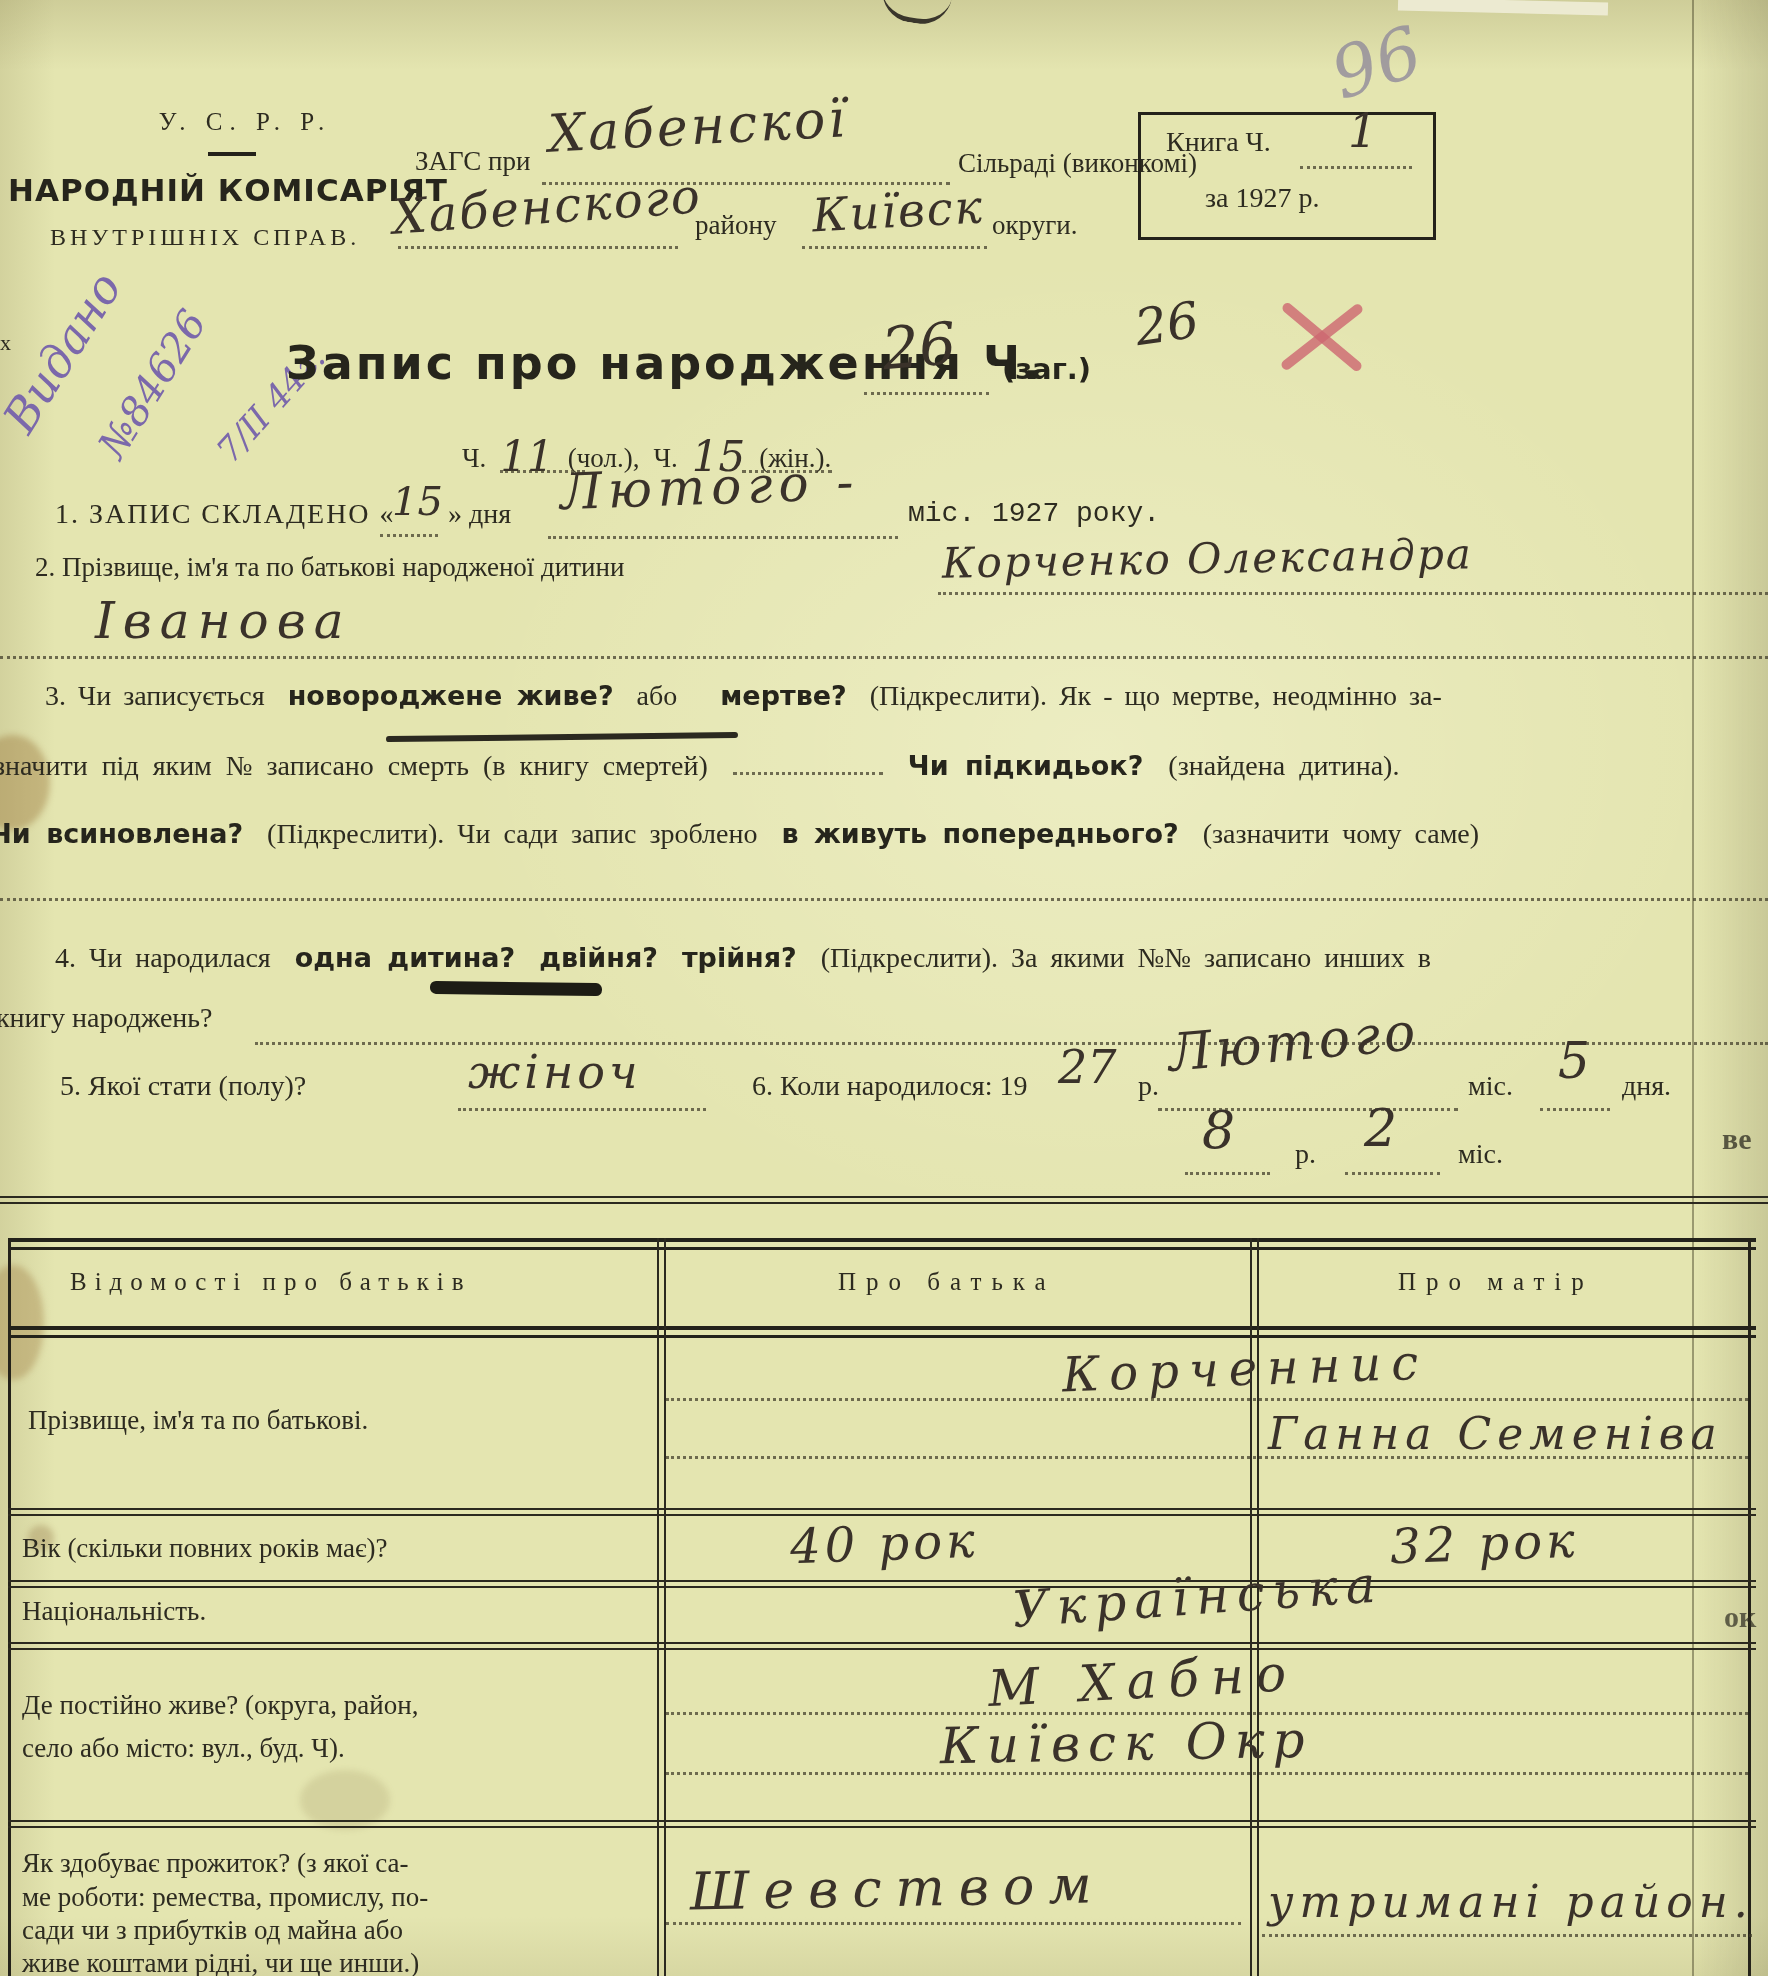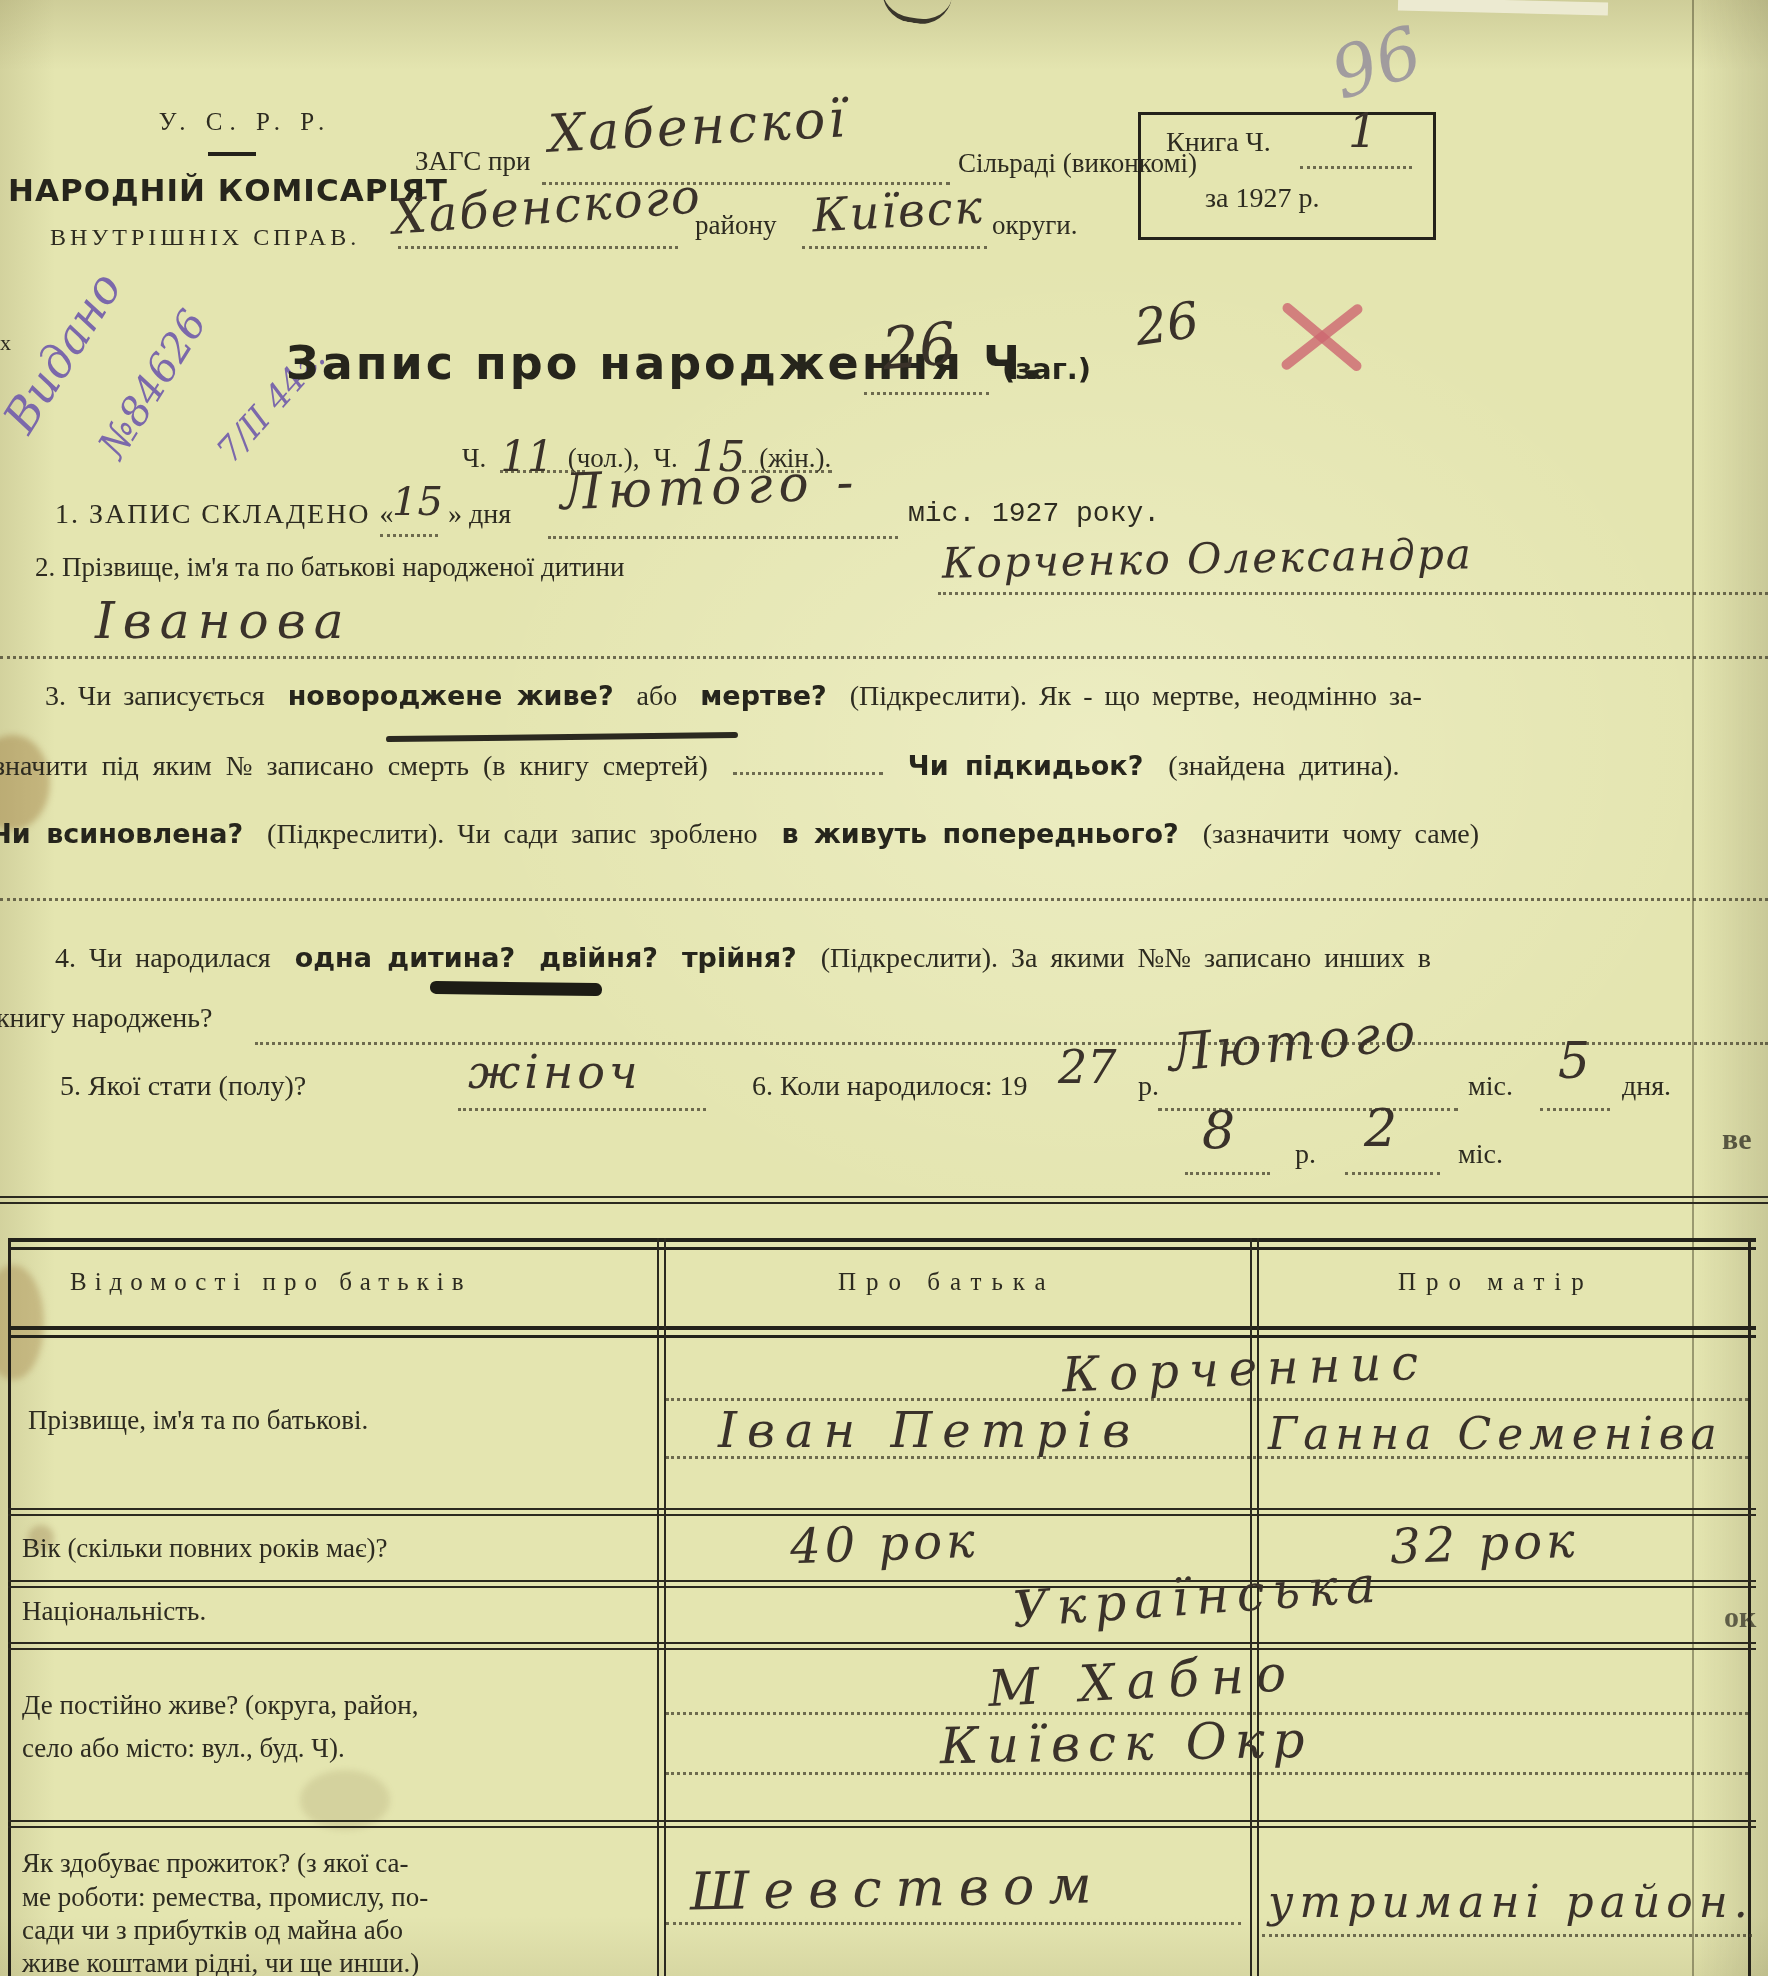--- a/index.html
+++ b/index.html
@@ -102,21 +102,21 @@
   <div class="abs print" style="left:35px;top:552px;font-size:27px;">2. Прізвище, ім'я та по батькові народженої дитини</div>
   <div class="abs hw" style="left:942px;top:534px;font-size:42px;letter-spacing:2px;transform:rotate(-1deg);">Корченко Олександра</div>
   <div class="abs dot" style="left:938px;top:592px;width:830px;"></div>
   <div class="abs hw" style="left:95px;top:592px;font-size:50px;letter-spacing:8px;">Іванова</div>
   <div class="abs dot" style="left:0;top:656px;width:1768px;"></div>
 
   <div class="abs line" style="left:45px;top:680px;font-size:28px;word-spacing:5px;">
     <span class="print">3. Чи записується</span>
     <span class="sansb" style="font-size:27px;">новороджене живе?</span>
     <span class="print">або</span>
-    <span class="sansb" style="font-size:27px;">мертве?</span>
+    <span class="sansb" style="font-size:27px;margin-left:20px;">мертве?</span>
     <span class="print">(Підкреслити). Як - що мертве, неодмінно за-</span>
   </div>
   <div class="abs" style="left:386px;top:734px;width:352px;height:6px;background:#2b2920;border-radius:3px;transform:rotate(-0.7deg);"></div>
   <div class="abs line" style="left:-6px;top:750px;font-size:28px;word-spacing:7px;">
     <span class="print">значити під яким № записано смерть (в книгу смертей)</span>
     <span class="dot" style="display:inline-block;width:150px;"></span>
     <span class="sansb" style="font-size:27px;">Чи підкидьок?</span>
     <span class="print">(знайдена дитина).</span>
   </div>
   <div class="abs line" style="left:-10px;top:818px;font-size:28px;word-spacing:6px;">
@@ -171,21 +171,20 @@
   <div class="abs print" style="left:1398px;top:1268px;font-size:25px;letter-spacing:10px;">Про матір</div>
 
   <div class="abs dsep" style="left:8px;top:1508px;width:1748px;"></div>
   <div class="abs dsep" style="left:8px;top:1580px;width:1748px;"></div>
   <div class="abs dsep" style="left:8px;top:1642px;width:1748px;"></div>
   <div class="abs dsep" style="left:8px;top:1820px;width:1748px;"></div>
 
   <div class="abs print" style="left:28px;top:1405px;font-size:27px;">Прізвище, ім'я та по батькові.</div>
   <div class="abs dot" style="left:666px;top:1398px;width:1082px;"></div>
   <div class="abs hw" style="left:1062px;top:1340px;font-size:48px;letter-spacing:10px;transform:rotate(-2deg);">Корченнис</div>
-  <div class="abs hw" style="left:718px;top:1402px;font-size:48px;letter-spacing:10px;">Іван Петрів</div>
   <div class="abs hw" style="left:1268px;top:1408px;font-size:44px;letter-spacing:6px;">Ганна Семеніва</div>
   <div class="abs dot" style="left:666px;top:1456px;width:1082px;"></div>
 
   <div class="abs print" style="left:22px;top:1533px;font-size:27px;">Вік (скільки повних років має)?</div>
   <div class="abs hw" style="left:790px;top:1515px;font-size:48px;letter-spacing:4px;transform:rotate(-2deg);">40 рок</div>
   <div class="abs hw" style="left:1390px;top:1515px;font-size:48px;letter-spacing:4px;transform:rotate(-2deg);">32 рок</div>
 
   <div class="abs print" style="left:22px;top:1596px;font-size:27px;">Національність.</div>
   <div class="abs hw" style="left:1012px;top:1568px;font-size:50px;letter-spacing:8px;transform:rotate(-4deg);">Українська</div>
 

